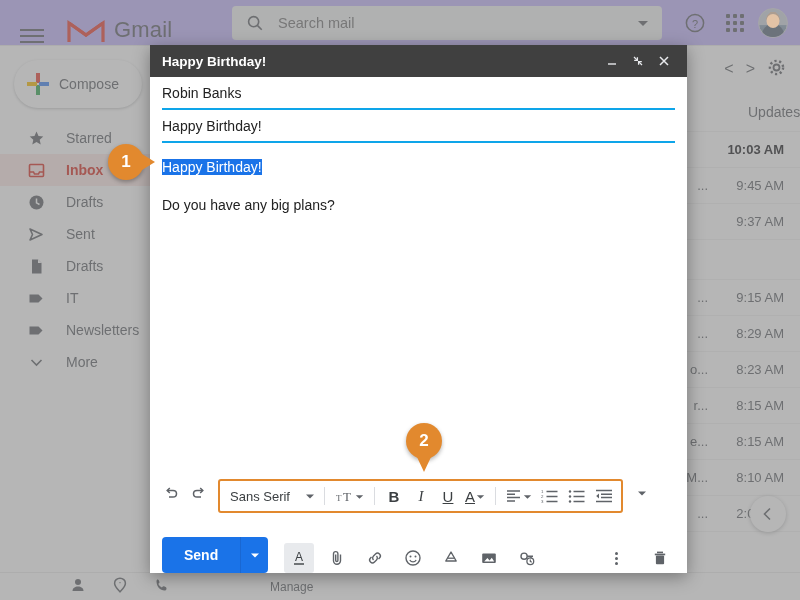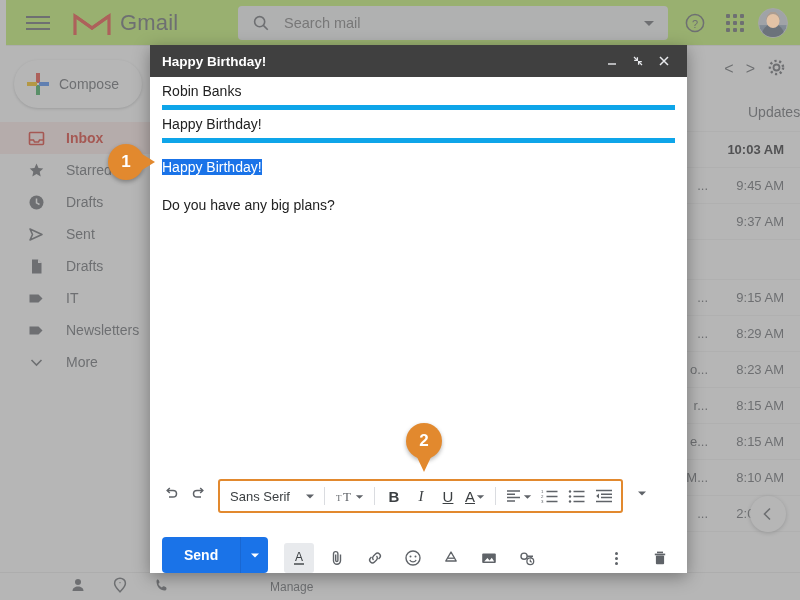--- a/index.html
+++ b/index.html
@@ -9,23 +9,22 @@
     background: #ffffff;
     overflow: hidden;
   }
   #app { position: relative; width: 800px; height: 600px; }
 
   
   .gmail-bg { position: absolute; inset: 0; background: #ffffff; }
 
   .topbar {
     position: absolute; top: 0; left: 0; right: 0; height: 46px;
-    background: #bef264; display: flex; align-items: center;
+    background: #c4b5fd; display: flex; align-items: flex-end;
     border-bottom: 1px solid #ebebeb;
-    margin-left: 6px;
   }
   .hamburger { width: 24px; height: 18px; margin-left: 20px; position: relative; cursor: pointer; }
   .hamburger i { position: absolute; left: 0; width: 24px; height: 2px; background: #5f6368; display:block; }
   .hamburger i:nth-child(1) { top: 2px; }
   .hamburger i:nth-child(2) { top: 8px; }
   .hamburger i:nth-child(3) { top: 14px; }
 
   .gmail-logo { display: flex; align-items: center; margin-left: 22px; }
   .gmail-m { width: 40px; height: 30px; }
   .gmail-word { font-size: 22px; color: #5f6368; margin-left: 8px; letter-spacing: .2px; }
@@ -123,21 +122,21 @@
   }
   .compose-title {
     height: 32px; background: #404040; color: #fff;
     display: flex; align-items: center; padding: 0 10px 0 12px;
   }
   .compose-title .ct-text { font-size: 13.5px; font-weight: bold; flex: 1; }
   .ct-btn { width: 26px; height: 26px; display: flex; align-items: center; justify-content: center; cursor: pointer; }
 
   .field {
     height: 33px; display: flex; align-items: center; margin: 0 12px;
-    border-bottom: 5px solid #0ea5e9; font-size: 14px; color: #222;
+    border-bottom: 2px solid #0ea5e9; font-size: 14px; color: #222;
   }
   .body-area { flex: 1; padding: 14px 12px 0 12px; font-size: 14px; color: #222; line-height: 20px; }
   .sel-text { background: #1a73e8; color: #ffffff; display: inline; }
   .body-p2 { margin-top: 18px; }
 
   
   .fmtbar {
     height: 36px; margin: 0 8px 6px 8px; display: flex; align-items: flex-start; gap: 2px;
   }
   .fb-btn { height: 28px; min-width: 26px; display: flex; align-items: center; justify-content: center; cursor: pointer; color: #5f6368; font-size: 14px; padding: 0 3px; }
@@ -248,36 +247,36 @@
         <div class="plus-icon">
           <i class="plus-v1"></i>
             <i class="plus-v2"></i>
             <i class="plus-h1"></i>
             <i class="plus-h2"></i>
         </div>
         <span class="compose-label">Compose</span>
       </div>
 
       <div class="navlist">
+        <div class="navitem">
+          <span class="ni-icon">
+            <svg width="17" height="17" viewBox="0 0 17 17">
+                <path d="M8.5 1.6l2 4.4 4.8.5-3.6 3.3 1 4.7-4.2-2.5-4.2 2.5 1-4.7L1.7 6.5l4.8-.5z" fill="#5f6368"></path>
+              </svg>
+          </span>
+          <span class="ni-label">Starred</span>
+        </div>
         <div class="navitem active">
           <span class="ni-icon">
             <svg width="17" height="17" viewBox="0 0 17 17">
                 <rect x="1.5" y="2.5" width="14" height="12" rx="1" fill="none" stroke="#d93025" stroke-width="1.6"></rect>
                 <path d="M1.5 10h4l1 2h4l1-2h4" fill="none" stroke="#d93025" stroke-width="1.6"></path>
               </svg>
           </span>
           <span class="ni-label">Inbox</span>
-        </div>
-        <div class="navitem">
-          <span class="ni-icon">
-            <svg width="17" height="17" viewBox="0 0 17 17">
-                <path d="M8.5 1.6l2 4.4 4.8.5-3.6 3.3 1 4.7-4.2-2.5-4.2 2.5 1-4.7L1.7 6.5l4.8-.5z" fill="#5f6368"></path>
-              </svg>
-          </span>
-          <span class="ni-label">Starred</span>
         </div>
         <div class="navitem">
           <span class="ni-icon">
             <svg width="17" height="17" viewBox="0 0 17 17">
                 <circle cx="8.5" cy="8.5" r="7" fill="#5f6368"></circle>
                 <path d="M8.5 4.5v4.3l3 1.7" fill="none" stroke="#fff" stroke-width="1.5"></path>
               </svg>
           </span>
           <span class="ni-label">Drafts</span>
         </div>

